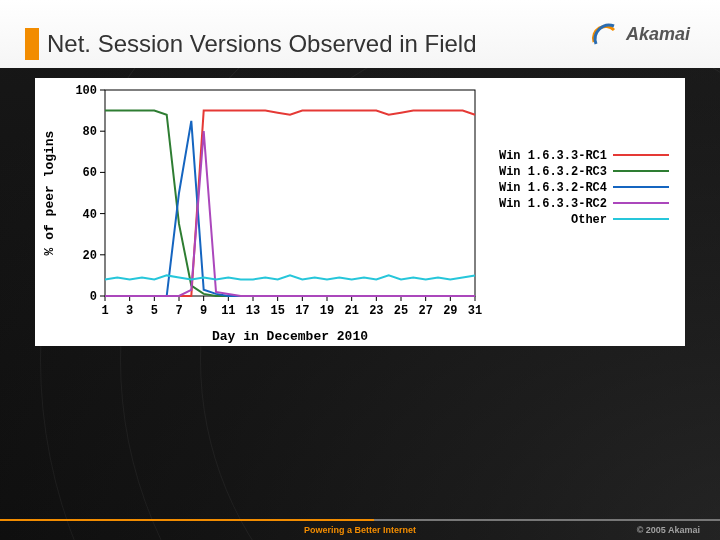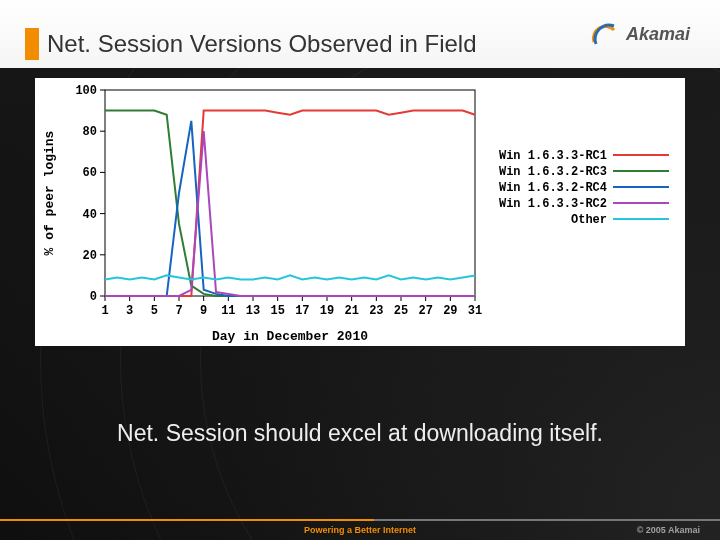--- a/index.html
+++ b/index.html
@@ -206,20 +206,19 @@
         <line x1="578" y1="93" x2="634" y2="93" stroke="#2e7d32" stroke-width="2"></line>
         <text x="572" y="113" text-anchor="end" class="mono" font-size="12">Win 1.6.3.2-RC4</text>
         <line x1="578" y1="109" x2="634" y2="109" stroke="#1565c0" stroke-width="2"></line>
         <text x="572" y="129" text-anchor="end" class="mono" font-size="12">Win 1.6.3.3-RC2</text>
         <line x1="578" y1="125" x2="634" y2="125" stroke="#ab47bc" stroke-width="2"></line>
         <text x="572" y="145" text-anchor="end" class="mono" font-size="12">Other</text>
         <line x1="578" y1="141" x2="634" y2="141" stroke="#26c6da" stroke-width="2"></line>
       </svg>
   </div>
 
-  <div class="subtitle">Net. Session should excel at downloading itself.</div>
 
   <div class="footer">
     <div class="footer-bar"></div>
     <div class="footer-left">Powering a Better Internet</div>
     <div class="footer-right">© 2005 Akamai</div>
   </div>
 </div>
 
 </body></html>

